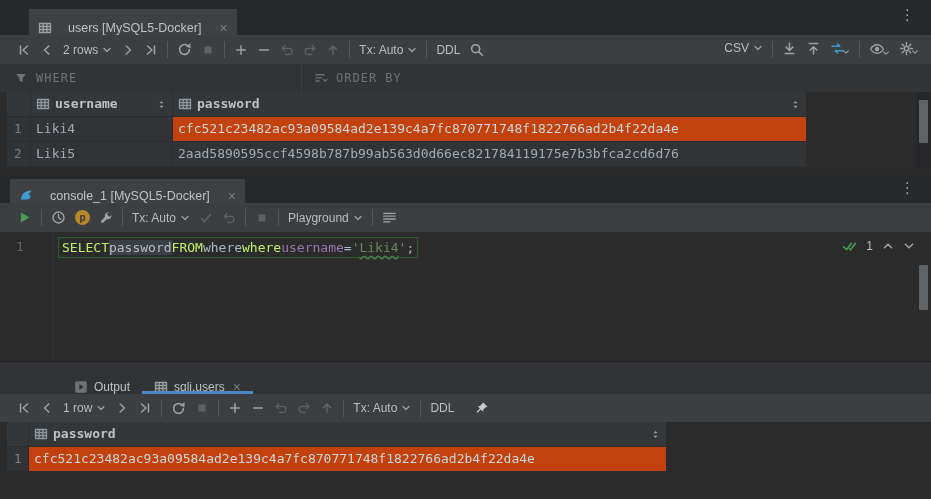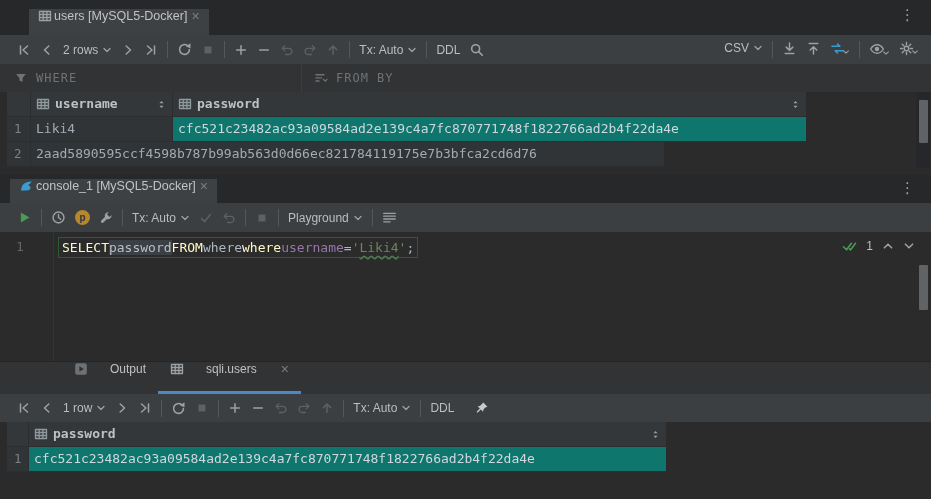--- a/index.html
+++ b/index.html
@@ -9,21 +9,21 @@
   .sec{position:absolute;left:0;right:0}
 
   
   svg.ic{fill:none;stroke:currentColor;stroke-width:1.3;stroke-linecap:round;stroke-linejoin:round;
          display:inline-block;vertical-align:middle;flex:none}
   .nrm{color:#9da1a4}.dim{color:#5c6164}.grn{color:#499c54}.blu{color:#3d9bd1}.wht{color:#c7cacc}
   .kebab{font-family:"DejaVu Sans",sans-serif;font-size:15px;color:#9da1a4;line-height:1}
 
   
   .tabbar{background:#26282a;display:flex;align-items:flex-end}
-  .tab{display:flex;align-items:flex-start;gap:2px;background:#3d4144;padding:0 9px;height:26px}
+  .tab{display:flex;align-items:flex-end;gap:16px;background:#3d4144;padding:0 9px;height:26px}
   .tab-label{color:#c0c2c4;font-size:12.5px}
   .tab-close{color:#7b7e80;font-size:14px;line-height:1;margin-left:2px}
 
   
   .toolbar{background:#3c3f41;display:flex;align-items:center;gap:9px;padding:0 12px 0 17px}
   .sep{width:1px;height:17px;background:#54585a;flex:none}
   .dd{display:flex;align-items:center;gap:4px;color:#bbbdbf}
   .lbl{color:#bbbdbf}
   .mini{margin-left:-3px;margin-top:7px}
   .right-group{margin-left:auto;display:flex;align-items:flex-start;gap:9px}
@@ -37,48 +37,48 @@
 
   
   .grid{background:#2b2b2b}
   .g-row{position:absolute;left:7px;display:flex;height:25px;
          font-family:"DejaVu Sans Mono",monospace;font-size:13px;color:#a2abb3}
   .g-cell,.g-gut{line-height:24px;background:#313437;border-bottom:1px solid #2b2d2f;overflow:hidden;white-space:nowrap}
   .g-gut{color:#7d8084;font-size:12.5px;padding-left:7px}
   .g-cell{padding-left:5px;border-left:1px solid #2b2d2f}
   .g-head .g-cell{display:flex;align-items:center;gap:5px;font-weight:bold;color:#bdc1c4;background:#34373a}
   .g-head .g-gut{background:#34373a}
-  .sel{background:#0f766e;color:#d0d7de}
+  .sel{background:#c2410c;color:#d0d7de}
   .w-gut{width:23px}.w-user{width:142px}.w-pass{width:634px}
   .w-gut2{width:21px}.w-pass2{width:638px}
   .sortud{margin-left:auto;margin-right:5px;color:#9da1a4}
 
   
   .sbtrack{position:absolute;width:14px;background:#26272a}
   .sbthumb{position:absolute;width:9px;background:#5f6366;border-radius:1px}
 
   
   .editor{background:#2b2b2b}
   .ed-gutter{position:absolute;left:0;top:0;bottom:0;width:54px;border-right:1px solid #323438;
              color:#62666a;font-family:"DejaVu Sans Mono",monospace;font-size:13px}
   .ed-line-no{position:absolute;left:16px;top:7px}
   .code-line{position:absolute;left:58px;top:5px;height:21px;border:1px solid #2d5b30;
              display:flex;align-items:center;padding:0 3px;white-space:pre;
              font-family:"DejaVu Sans Mono",monospace;font-size:13px;color:#a9b7c6}
-  .kw{color:#fef9c3}
+  .kw{color:#bef264}
   .idhl{background:#3b4045;color:#bcbec4}
   .fld{color:#9876aa}
   .str{color:#6a8759}
   .strv{color:#6a8759;text-decoration:underline;text-decoration-style:wavy;
         text-decoration-color:#4e8052;text-underline-offset:3px}
   .result-nav{position:absolute;right:16px;top:6px;display:flex;align-items:center;gap:9px;color:#bbbdbf}
 
   
   .btabs{background:#313335;display:flex;align-items:stretch;padding-left:62px;border-top:1px solid #242426}
-  .btab{display:flex;align-items:flex-start;gap:22px;padding:0 12px;position:relative;color:#bfc1c3}
+  .btab{display:flex;align-items:flex-end;gap:6px;padding:0 12px;position:relative;color:#bfc1c3}
   .btab.active::after{content:"";position:absolute;left:0;right:0;bottom:0;height:3px;background:#4a88c7}
 </style>
 </head>
 <body>
 
 <svg width="0" height="0" style="position:absolute">
 <defs>
   <symbol id="s-table" viewBox="0 0 14 14">
         <rect x="1.5" y="2.5" width="11" height="9"></rect>
         <path d="M1.5 5.5h11M1.5 8.5h11M5.2 2.5v9M8.9 2.5v9"></path>
@@ -317,21 +317,21 @@
     <div class="fsec" style="padding-left:14px;width:301px">
       <svg class="ic" width="14" height="14" style="color:#6d7377">
           <use href="#s-funnel"></use>
         </svg>
       <span>WHERE</span>
     </div>
     <div class="fsec" style="padding-left:12px;border-left:1px solid #3b3e40">
       <svg class="ic" width="14" height="14" style="color:#6d7377">
           <use href="#s-orderby"></use>
         </svg>
-      <span>FROM BY</span>
+      <span>ORDER BY</span>
     </div>
   </div>
 
   <div class="sec grid" style="top:92px;height:83px">
     <div class="g-row g-head" style="top:0">
       <div class="g-gut w-gut"></div>
       <div class="g-cell w-user">
         <svg class="ic" width="14" height="14" style="color:#8f9aa0">
             <use href="#s-table"></use>
           </svg>
@@ -350,20 +350,21 @@
           </svg>
       </div>
     </div>
     <div class="g-row" style="top:25px">
       <div class="g-gut w-gut">1</div>
       <div class="g-cell w-user">Liki4</div>
       <div class="g-cell w-pass sel">cfc521c23482ac93a09584ad2e139c4a7fc870771748f1822766ad2b4f22da4e</div>
     </div>
     <div class="g-row" style="top:50px">
       <div class="g-gut w-gut">2</div>
+      <div class="g-cell w-user">Liki5</div>
       <div class="g-cell w-pass">2aad5890595ccf4598b787b99ab563d0d66ec821784119175e7b3bfca2cd6d76</div>
     </div>
     <div class="sbtrack" style="right:1px;top:0;height:76px">
       <div class="sbthumb" style="right:2px;top:8px;height:43px"></div>
     </div>
   </div>
 
   <div class="sec tabbar" style="top:175px;height:28px">
     <div class="tab" style="margin-left:10px;height:24px">
       <svg class="ic blu" width="15" height="15">

